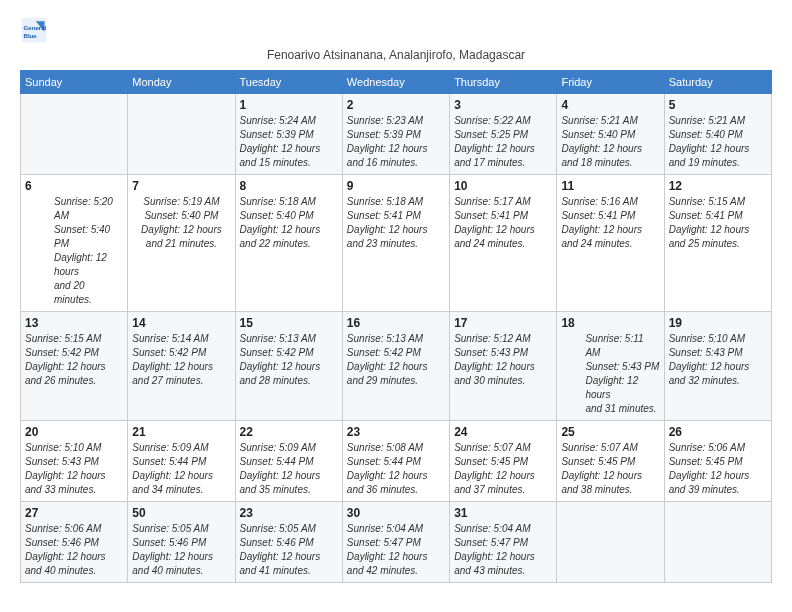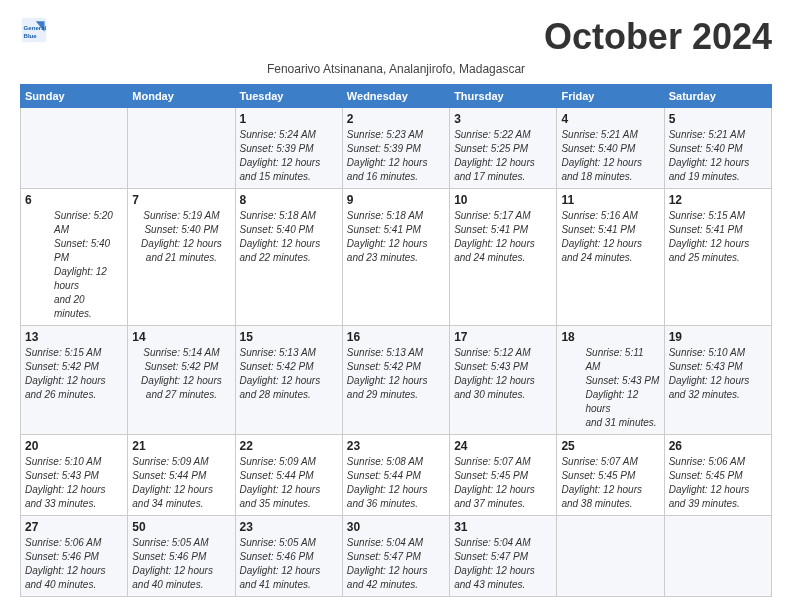--- a/index.html
+++ b/index.html
@@ -41,21 +41,21 @@
       width: 100%;
       border-collapse: collapse;
       font-size: 10px;
     }
     thead tr th {
       background: #3d7ec8;
       color: #fff;
       padding: 5px 4px;
       text-align: left;
       font-size: 11px;
-      font-weight: bold;
+      font-weight: normal;
       border: 1px solid #3d7ec8;
     }
     tbody tr td {
       border: 1px solid #ccc;
       vertical-align: top;
       padding: 4px 4px;
       min-height: 72px;
       width: 14.28%;
       background: #fff;
     }
@@ -87,21 +87,20 @@
 
 <div class="header-row">
   <div class="logo">
     <svg class="logo-icon" viewBox="0 0 32 32">
       <rect x="2" y="2" width="28" height="28" rx="3" fill="#e8f0fb"></rect>
       <polygon points="18,6 28,6 28,18" fill="#3d7ec8"></polygon>
       <text x="4" y="16" font-size="7" fill="#1a5fa8" font-weight="bold">General</text>
       <text x="4" y="25" font-size="7" fill="#1a5fa8" font-weight="bold">Blue</text>
     </svg>
   </div>
-  <div class="month-title">October 2024</div>
 </div>
 
 <div class="subtitle">Fenoarivo Atsinanana, Analanjirofo, Madagascar</div>
 
 <table>
   <thead>
     <tr id="days-header">
     <th>Sunday</th>
         <th>Monday</th>
         <th>Tuesday</th>
@@ -205,21 +204,21 @@
       <tr>
         <td>
           <span class="day-number">13</span>
           <div class="day-info" style="white-space: pre-line;">Sunrise: 5:15 AM
 Sunset: 5:42 PM
 Daylight: 12 hours
 and 26 minutes.</div>
         </td>
         <td>
           <span class="day-number">14</span>
-          <div class="day-info" style="white-space: pre-line; text-align: center;">Sunrise: 5:14 AM
+          <div class="day-info" style="white-space: pre-line;">Sunrise: 5:14 AM
 Sunset: 5:42 PM
 Daylight: 12 hours
 and 27 minutes.</div>
         </td>
         <td>
           <span class="day-number">15</span>
           <div class="day-info" style="white-space: pre-line;">Sunrise: 5:13 AM
 Sunset: 5:42 PM
 Daylight: 12 hours
 and 28 minutes.</div>

